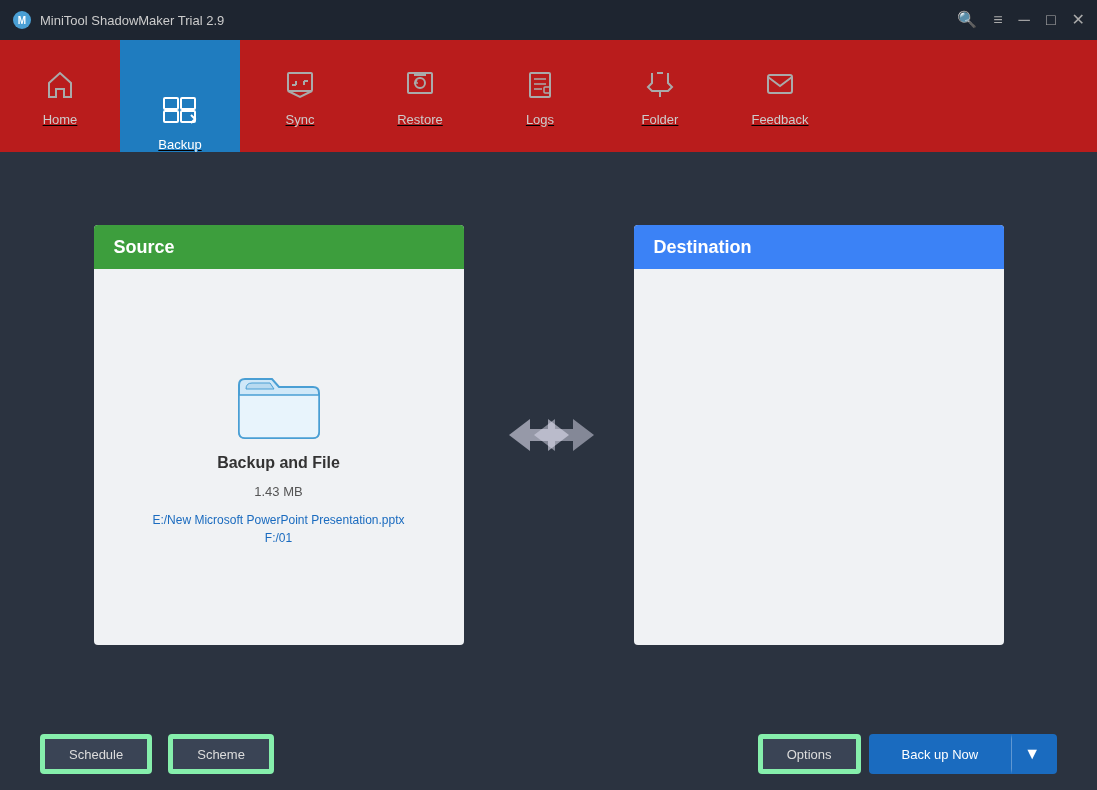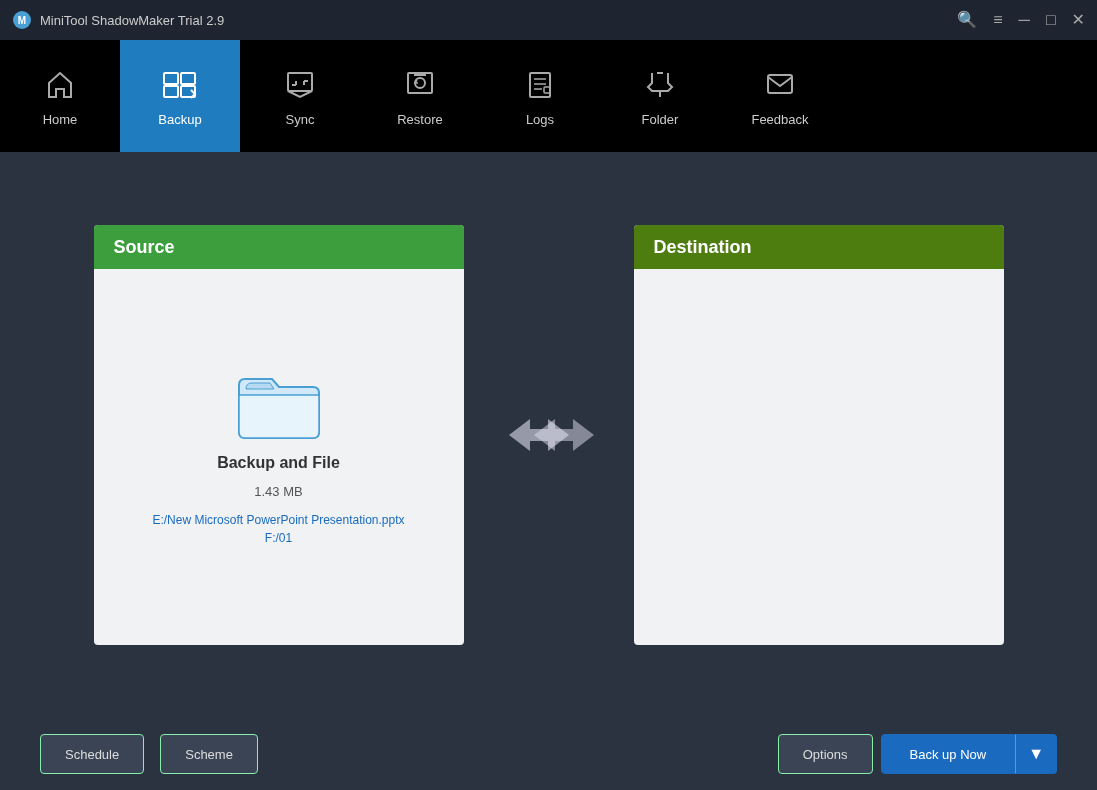--- a/index.html
+++ b/index.html
@@ -41,41 +41,43 @@
     }
     .titlebar-controls span {
       color: #aaa;
       font-size: 16px;
       cursor: pointer;
       line-height: 1;
     }
 
     
     .navbar {
-      background: #000000;
+      background: #b91c1c;
       height: 112px;
       display: flex;
       flex-direction: row;
       flex-shrink: 0;
+      text-decoration: underline;
     }
     .nav-item {
       display: flex;
       flex-direction: column;
       align-items: center;
       justify-content: center;
       width: 120px;
       gap: 6px;
       color: #ccc;
       cursor: pointer;
       font-size: 13px;
       border-top: 3px solid transparent;
     }
     .nav-item.active {
       background: #1f7cbf;
       color: #fff;
+      justify-content: flex-end;
     }
     .nav-icon {
       font-size: 28px;
       line-height: 1;
     }
 
     
     .main {
       flex: 1;
       display: flex;
@@ -112,21 +114,21 @@
       padding: 0 20px;
       font-size: 18px;
       font-weight: bold;
       color: #fff;
       position: relative;
     }
     .card-header.source {
       background: #3d9e3d;
     }
     .card-header.destination {
-      background: #4d7c0f;
+      background: #3b82f6;
     }
     .card-header::after {
       content: '';
       position: absolute;
       right: -18px;
       top: 0;
       width: 0;
       height: 0;
       border-style: solid;
       border-width: 44px 18px 0 0;
@@ -192,21 +194,21 @@
     .bottombar-left {
       display: flex;
       gap: 16px;
     }
     .btn {
       height: 40px;
       padding: 0 24px;
       border-radius: 4px;
       font-size: 13px;
       cursor: pointer;
-      border: 1px solid #86efac;
+      border: 5px solid #86efac;
       background: #3a4455;
       color: #ddd;
       display: flex;
       align-items: center;
       justify-content: center;
     }
     .btn-primary {
       background: #1a6bbf;
       color: #ffffff;
       border-color: #1a6bbf;

